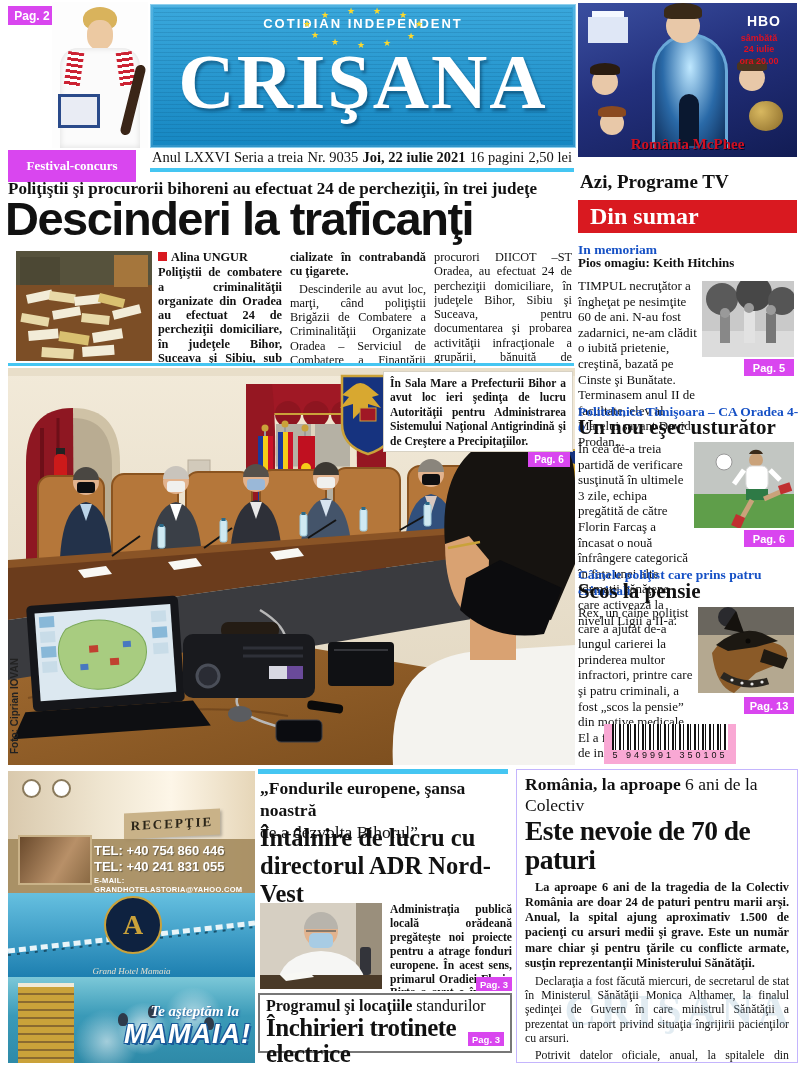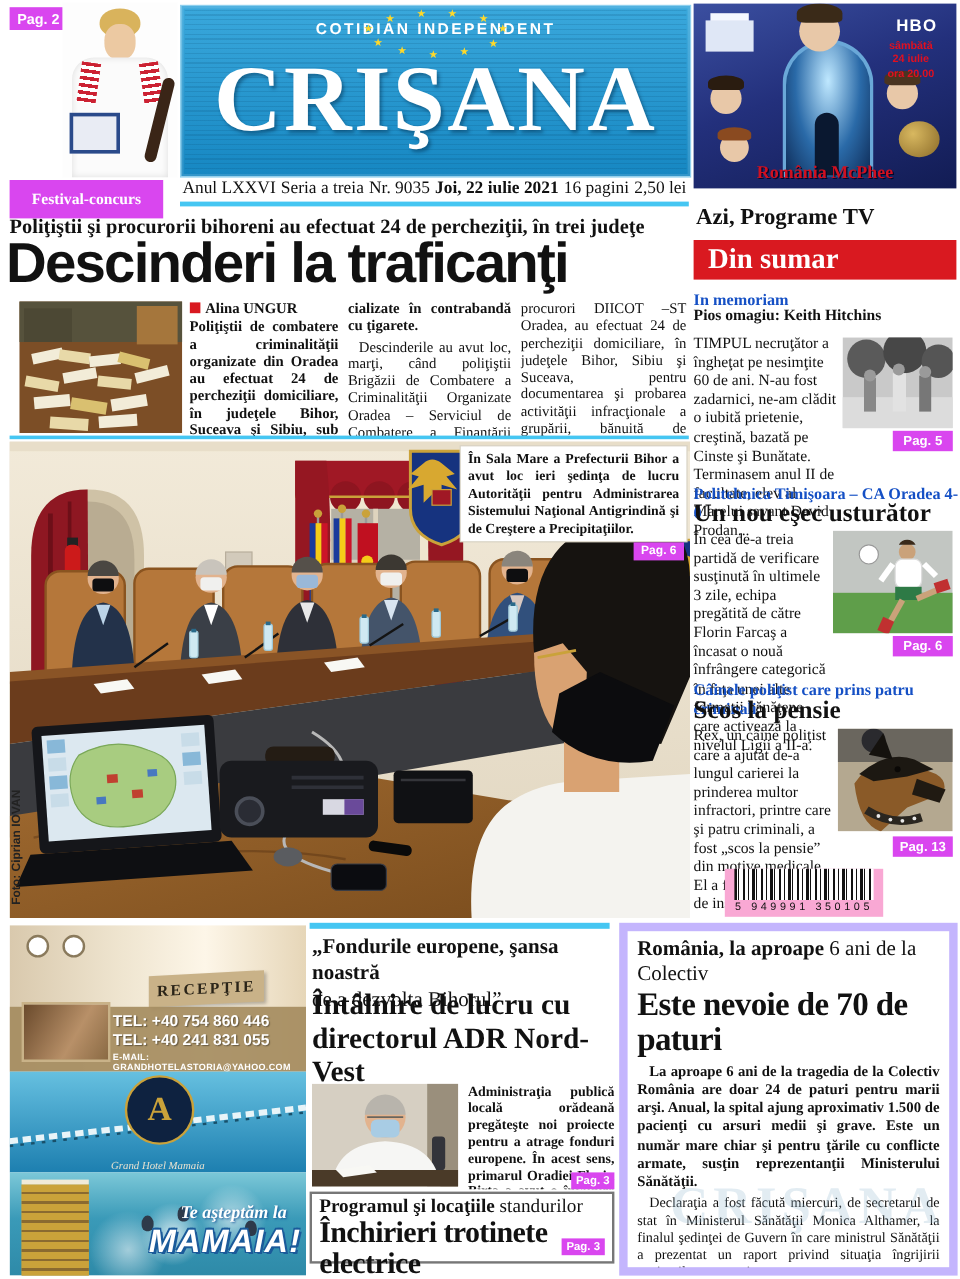--- a/index.html
+++ b/index.html
@@ -159,21 +159,21 @@
   #adr-photo{left:260px;top:903px;width:122px;height:86px;overflow:hidden;}
   #adr-text{left:390px;top:903px;width:122px;height:88px;font-weight:bold;font-size:11.6px;line-height:1.2;overflow:hidden;}
   #adr-badge{left:476px;top:977px;width:36px;height:14px;font-size:9.5px;}
   #scooter-box{left:258px;top:993px;width:254px;height:60px;border:2px solid #777;box-sizing:border-box;padding:2px 6px;}
   #scooter-kicker{font-size:16px;}
   #scooter-kicker .b{font-weight:bold;}
   #scooter-headline{font-weight:bold;font-size:25px;line-height:1.02;letter-spacing:-0.5px;}
   #scooter-badge{position:absolute;right:6px;bottom:5px;width:36px;height:14px;font-size:9.5px;}
 
   
-  #colectiv{left:516px;top:769px;width:282px;height:294px;border:7px solid #c4b5fd;box-sizing:border-box;
+  #colectiv{left:516px;top:769px;width:282px;height:294px;border:1px solid #c4b5fd;box-sizing:border-box;
       padding:4px 8px;overflow:hidden;}
   #col-kicker{font-size:17.5px;}
   #col-kicker .b{font-weight:bold;}
   #col-headline{font-weight:bold;font-size:27.5px;line-height:1.05;margin:1px 0 5px 0;letter-spacing:-0.5px;}
   #col-lead{font-weight:bold;font-size:12.3px;line-height:1.24;text-indent:10px;}
   .col-p{font-size:11.8px;line-height:1.2;text-indent:10px;margin-top:3px;}
   #col-watermark{position:absolute;right:4px;bottom:26px;font-weight:bold;font-size:44px;letter-spacing:4px;
       color:rgba(150,185,210,.28);pointer-events:none;}
 </style>
 </head>

